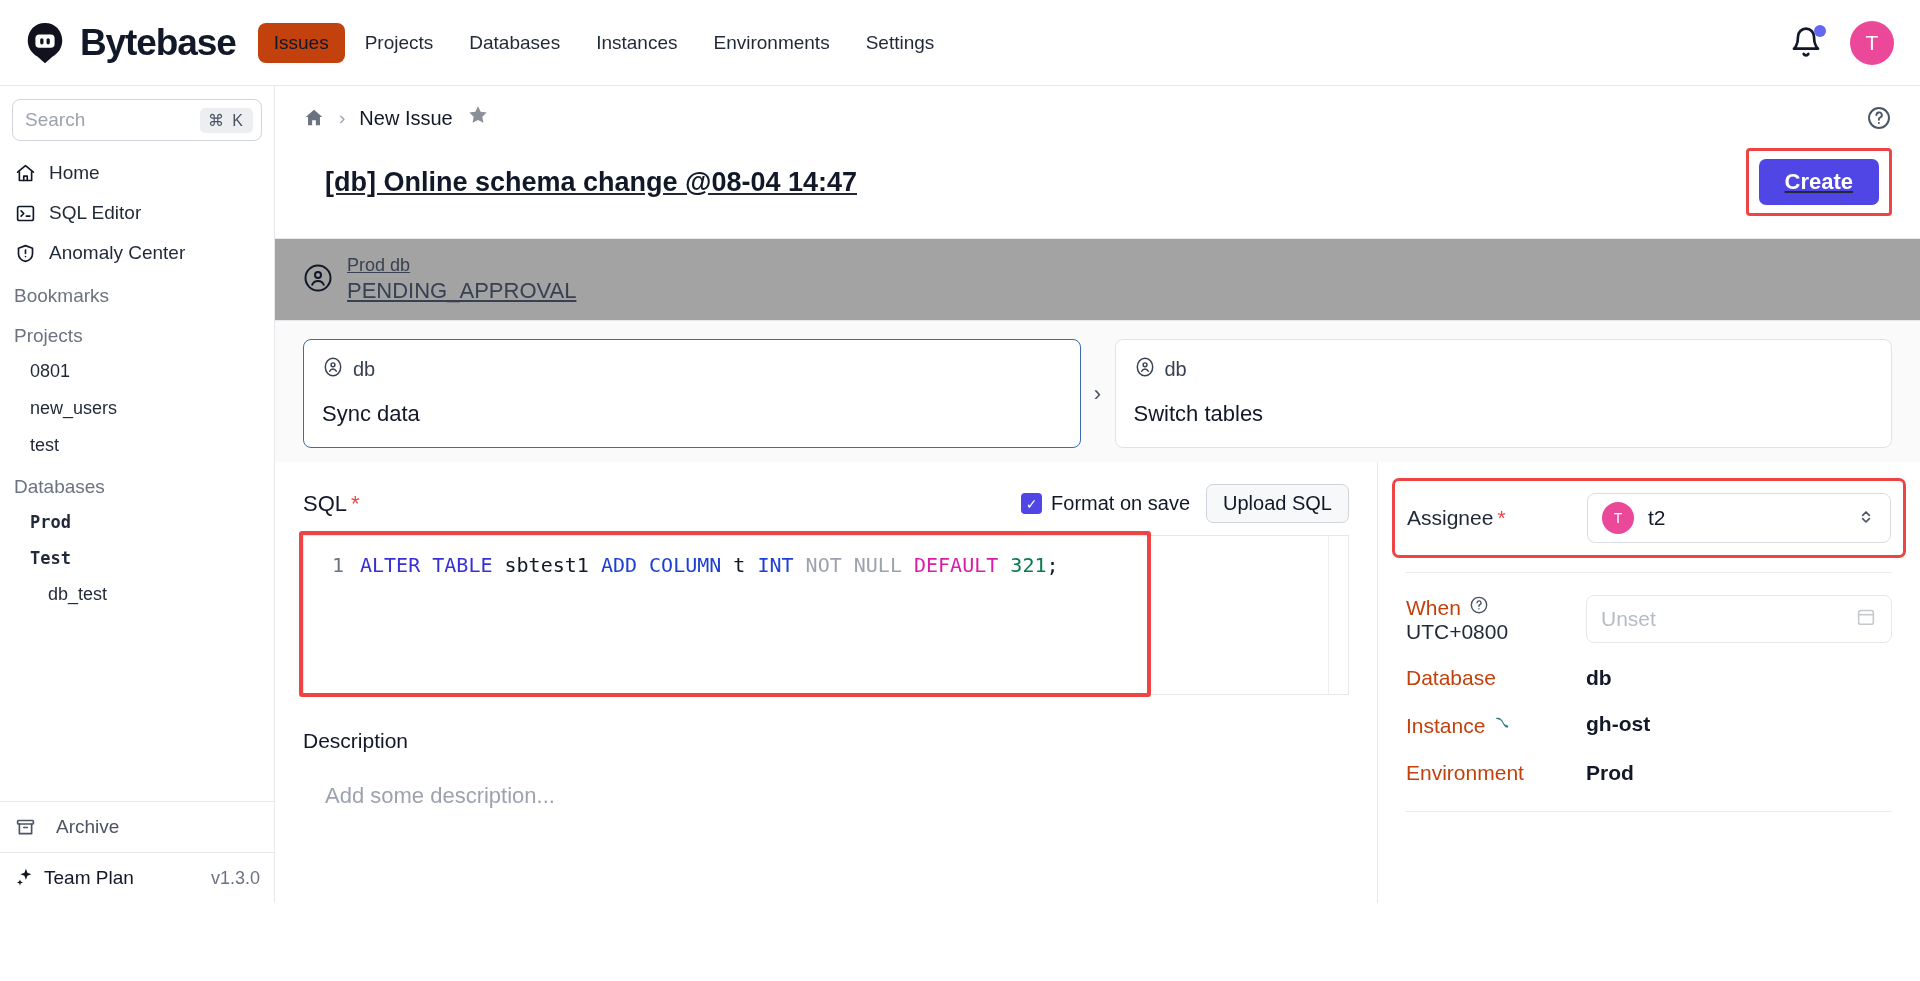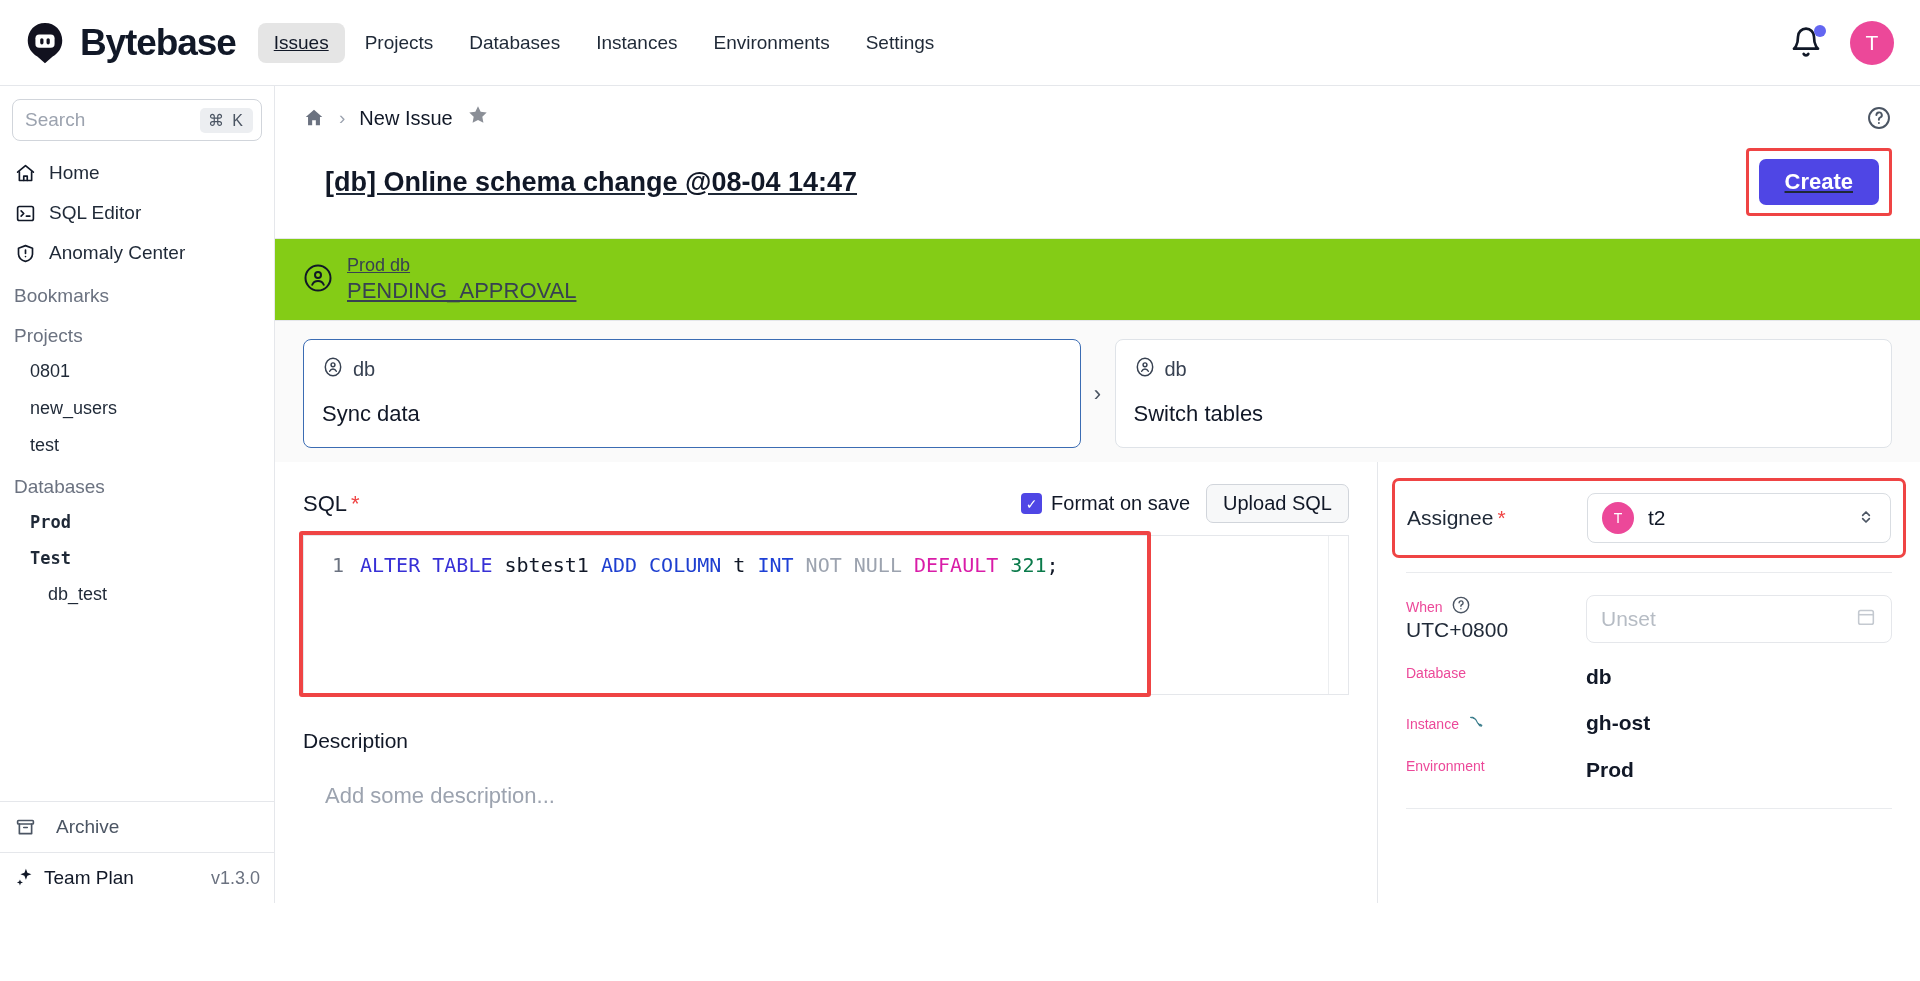--- a/index.html
+++ b/index.html
@@ -21,21 +21,21 @@
     border-bottom: 1px solid #e5e7eb;
   }
   .brand { display: flex; align-items: center; gap: 12px; margin-right: 22px; }
   .brand-logo { width: 46px; height: 46px; }
   .brand-name { font-size: 37px; font-weight: 700; letter-spacing: -1.1px; color: #111827; }
   .mainnav { display: flex; align-items: center; gap: 4px; }
   .navitem {
     font-size: 19px; color: #1f2937; padding: 9px 16px; border-radius: 8px;
     white-space: nowrap; cursor: pointer;
   }
-  .navitem.active { background: #e5e5e5; color: #111827; text-decoration: underline; }
+  .navitem.active { background: #c2410c; color: #111827; }
   .topbar-right { margin-left: auto; display: flex; align-items: center; gap: 26px; }
   .bell-wrap { position: relative; width: 34px; height: 34px; cursor: pointer; }
   .bell-dot {
     position: absolute; right: -2px; top: -1px; width: 12px; height: 12px;
     border-radius: 50%; background: #6366f1;
   }
   .avatar {
     width: 44px; height: 44px; border-radius: 50%;
     background: #ec4899; color: #fff; font-size: 21px;
     display: flex; align-items: center; justify-content: center;
@@ -108,21 +108,21 @@
     margin-left: auto; border: 3px solid #ef4444; border-radius: 4px;
     padding: 8px 10px; display: flex;
   }
   .create-btn {
     background: #4f46e5; color: #fff; font-size: 22px; font-weight: 700;
     border: none; border-radius: 7px; padding: 10px 26px; cursor: pointer;
   }
 
   .statusbar {
     display: flex; align-items: center; gap: 14px;
-    padding: 16px 28px; border-bottom: 1px solid #e5e7eb; background: #84cc16;
+    padding: 16px 28px; border-bottom: 1px solid #e5e7eb; background: #a3a3a3;
   }
   .status-links { display: flex; flex-direction: column; gap: 2px; }
   .status-link { font-size: 18px; color: #374151; text-decoration: underline; cursor: pointer; }
   .status-state { font-size: 22px; color: #374151; text-decoration: underline; cursor: pointer; }
 
   .stages {
     display: flex; align-items: stretch; gap: 0;
     padding: 18px 28px 14px 28px; background: #fafafa;
   }
   .stage {
@@ -195,21 +195,21 @@
   }
   .mini-av {
     width: 32px; height: 32px; border-radius: 50%; background: #ec4899;
     color: #fff; font-size: 14px; display: flex; align-items: center; justify-content: center;
   }
   .assignee-name { font-size: 21px; color: #111827; }
   .updown { margin-left: auto; color: #6b7280; font-size: 18px; line-height: 0.8; text-align: center; }
   .hr { height: 1px; background: #e9ebee; margin: 14px 28px 0 28px; }
 
   .field-row { display: flex; align-items: flex-start; padding: 22px 28px 0 28px; }
-  .field-key { font-size: 14px; color: #ec4899; width: 180px; display: flex; align-items: center; gap: 8px; }
+  .field-key { font-size: 21px; color: #c2410c; width: 180px; display: flex; align-items: center; gap: 8px; }
   .field-sub { font-size: 21px; color: #1f2937; }
   .field-val { font-size: 21px; color: #111827; font-weight: 700; }
   .when-input {
     flex: 1; height: 48px; border: 1px solid #e5e7eb; border-radius: 8px;
     display: flex; align-items: center; padding: 0 14px; cursor: pointer;
   }
   .when-ph { font-size: 21px; color: #b6bcc4; }
   .cal-ico { margin-left: auto; color: #c4c9d0; }
   .help-sm { color: #4b5563; }
 </style>

